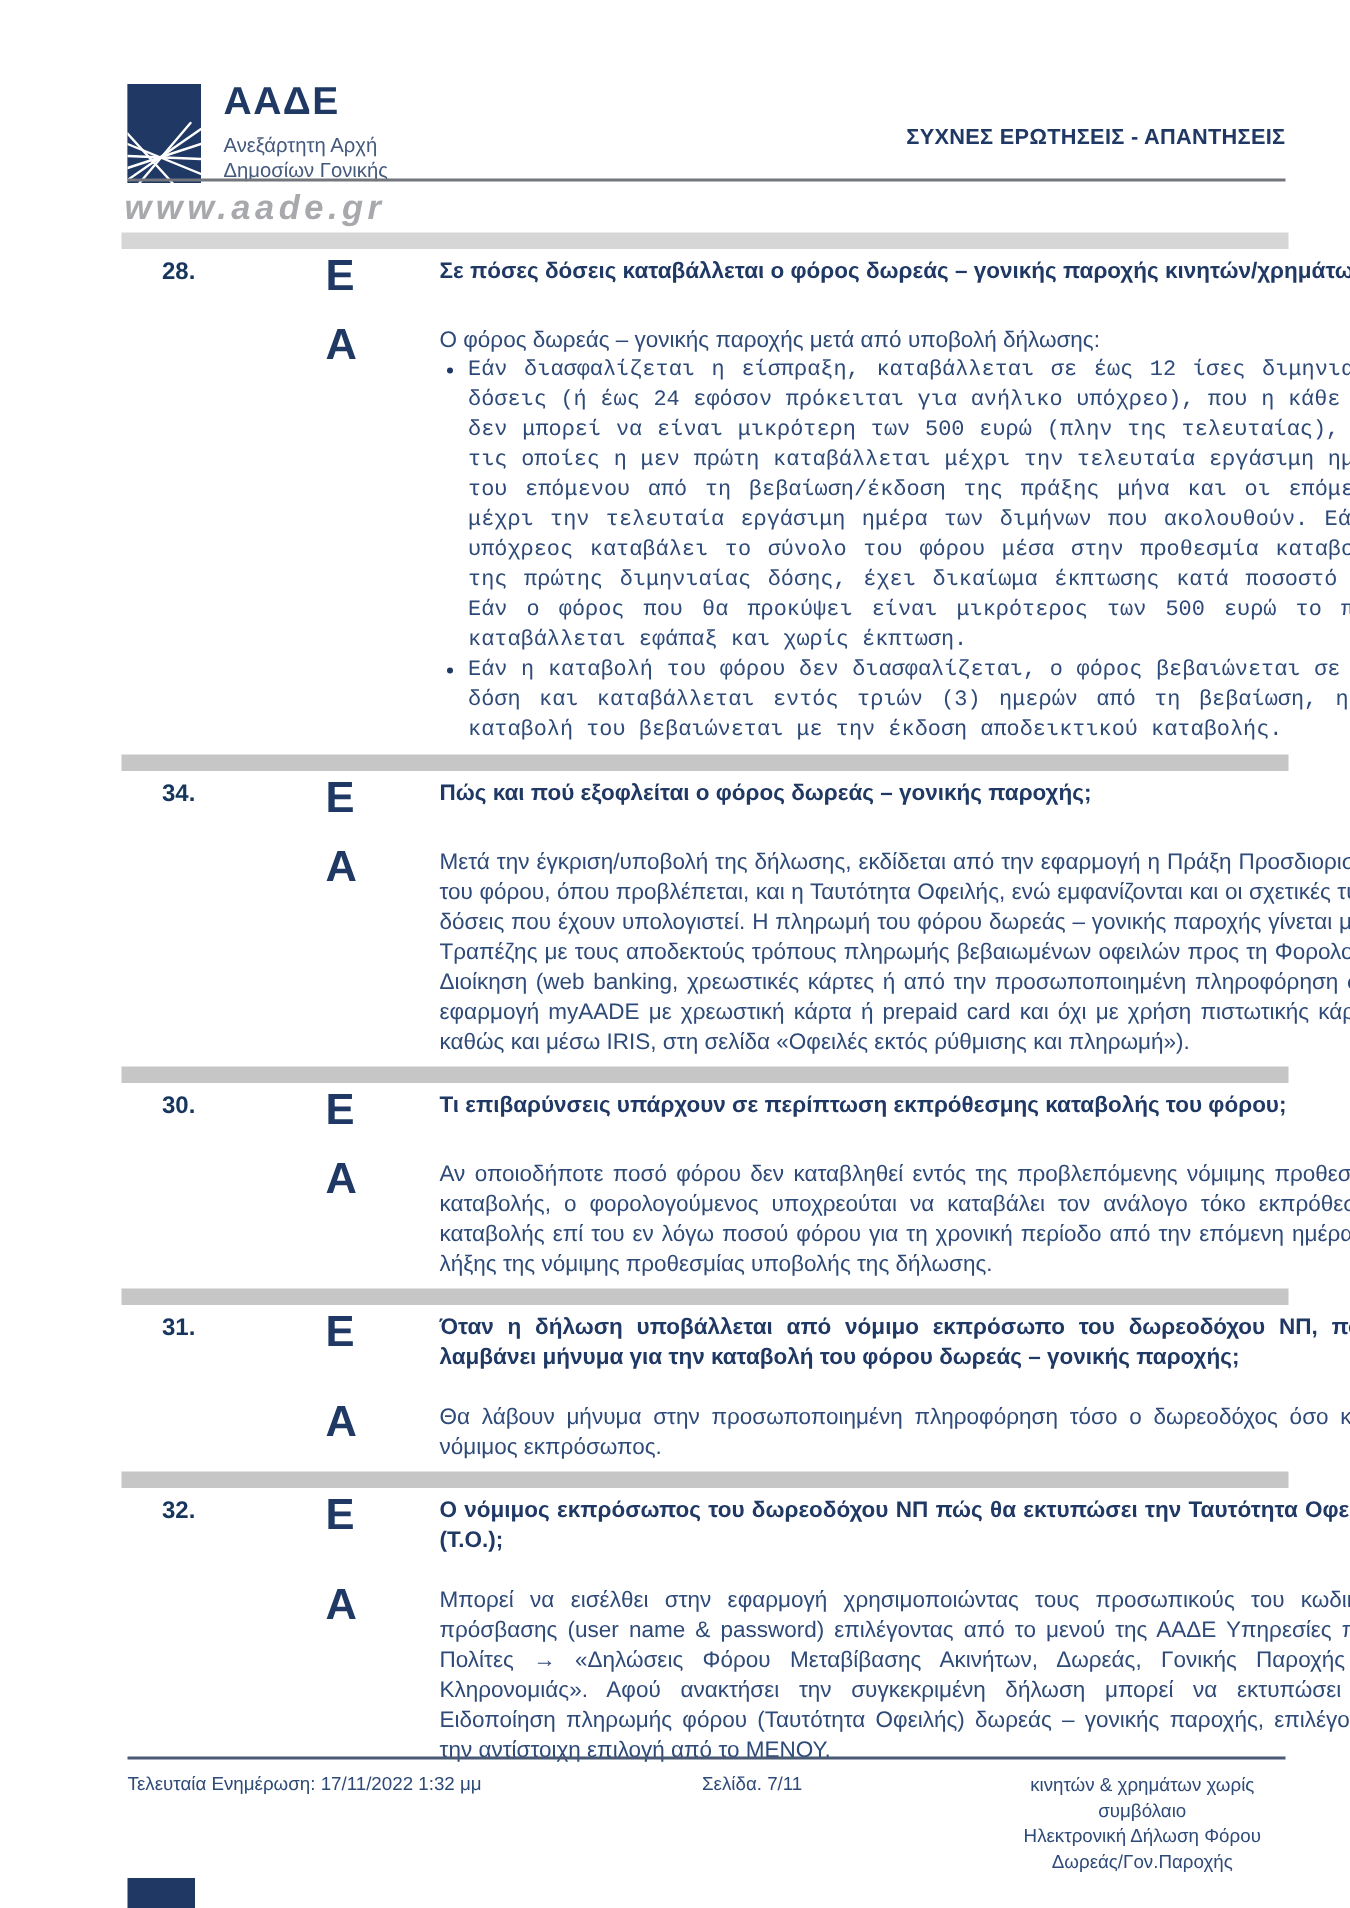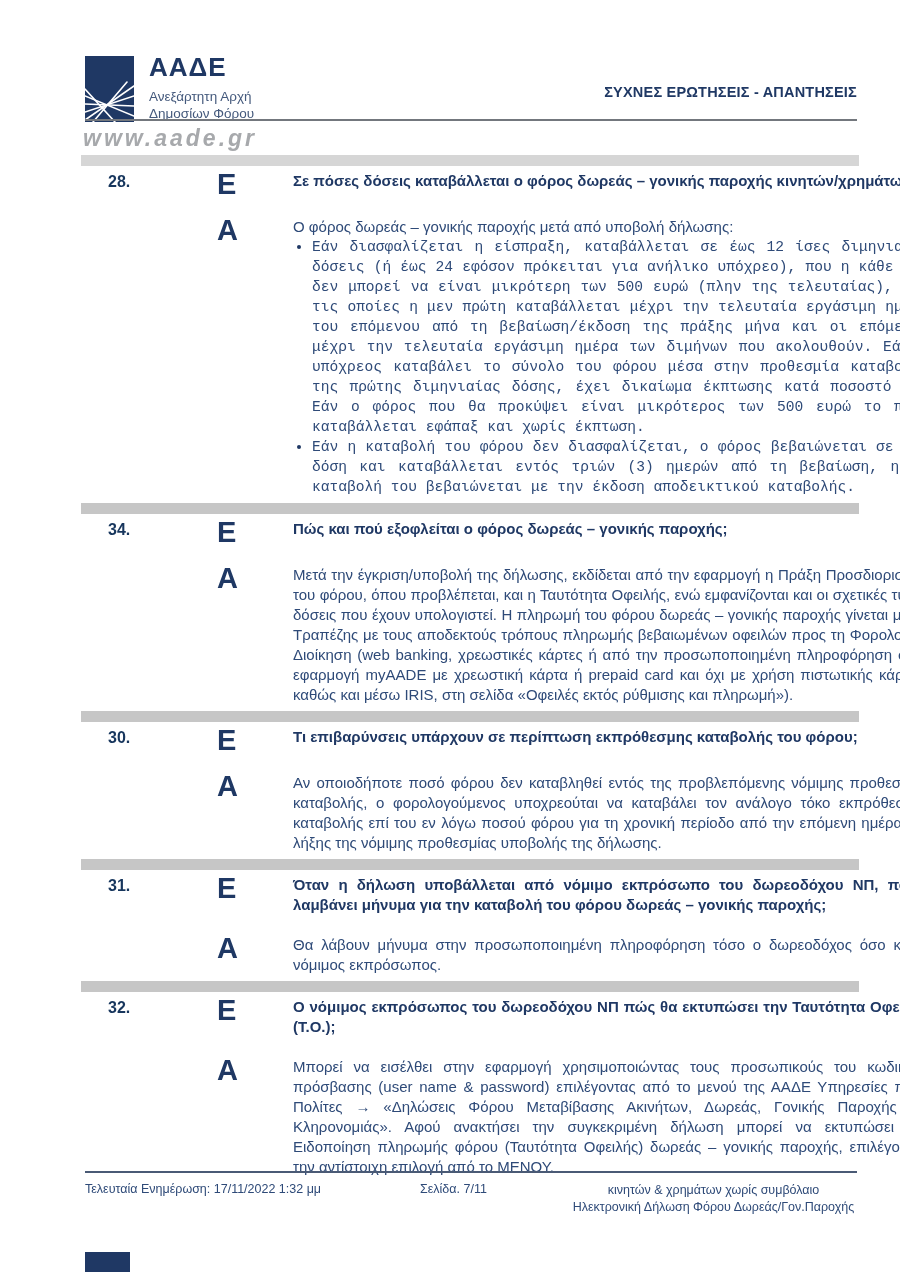--- a/index.html
+++ b/index.html
@@ -29,21 +29,21 @@
   .qa-letter{font-size:29px;font-weight:bold;color:var(--navy);line-height:26px;}
   .q-text{font-size:15px;font-weight:bold;color:var(--navy);line-height:20px;text-align:justify;}
   .a-row{margin-top:20px;}
   .a-text p{margin:0;font-size:15px;color:var(--body-text);line-height:20px;text-align:justify;}
   .a-text ul{margin:0;padding-left:19px;font-family:Liberation Mono, monospace;}
   .a-text li{font-size:14.6px;color:var(--body-text);line-height:20px;text-align:justify;}
   .a-text li::marker{color:var(--navy);}
   .faq-item{padding-bottom:6px;}
   
   .footer-rule{position:absolute;left:85px;right:43px;top:1171px;height:2px;background:#4a5a75;}
-  .footer{position:absolute;left:85px;right:43px;top:1182px;display:flex;align-items:flex-start;}
+  .footer{position:absolute;left:85px;right:43px;top:1182px;display:flex;align-items:flex-start;gap:48px;}
   .footer-left{width:315px;font-size:12.5px;color:var(--body-text);}
   .footer-page{width:150px;font-size:12.5px;color:var(--body-text);text-align:left;margin-left:20px;}
   .footer-right{flex:1;font-size:12.5px;color:var(--body-text);text-align:center;line-height:17px;}
   .corner-box{position:absolute;left:85px;top:1252px;width:45px;height:20px;background:var(--navy);}
 </style>
 </head>
 <body>
 
 <div class="page">
 
@@ -56,21 +56,21 @@
         <line x1="0" y1="48" x2="49" y2="50"></line>
         <line x1="0" y1="40" x2="49" y2="60"></line>
         <line x1="8" y1="66" x2="42" y2="26"></line>
         <line x1="0" y1="33" x2="30" y2="66"></line>
       </g>
     </svg>
   </div>
   <div class="brand">ΑΑΔΕ</div>
   <div class="brand-sub">
     <div>Ανεξάρτητη Αρχή</div>
-    <div>Δημοσίων Φόρου</div>
+    <div>Δημοσίων Γονικής</div>
   </div>
   <div class="doc-title">ΣΥΧΝΕΣ ΕΡΩΤΗΣΕΙΣ - ΑΠΑΝΤΗΣΕΙΣ</div>
   <div class="header-rule"></div>
   <div class="website">www.aade.gr</div>
 
   <main class="faq" id="faq-list">
   <section class="faq-item">
     <div class="sep-bar"></div>
     <div class="row q-row">
       <div class="num">28.</div>

